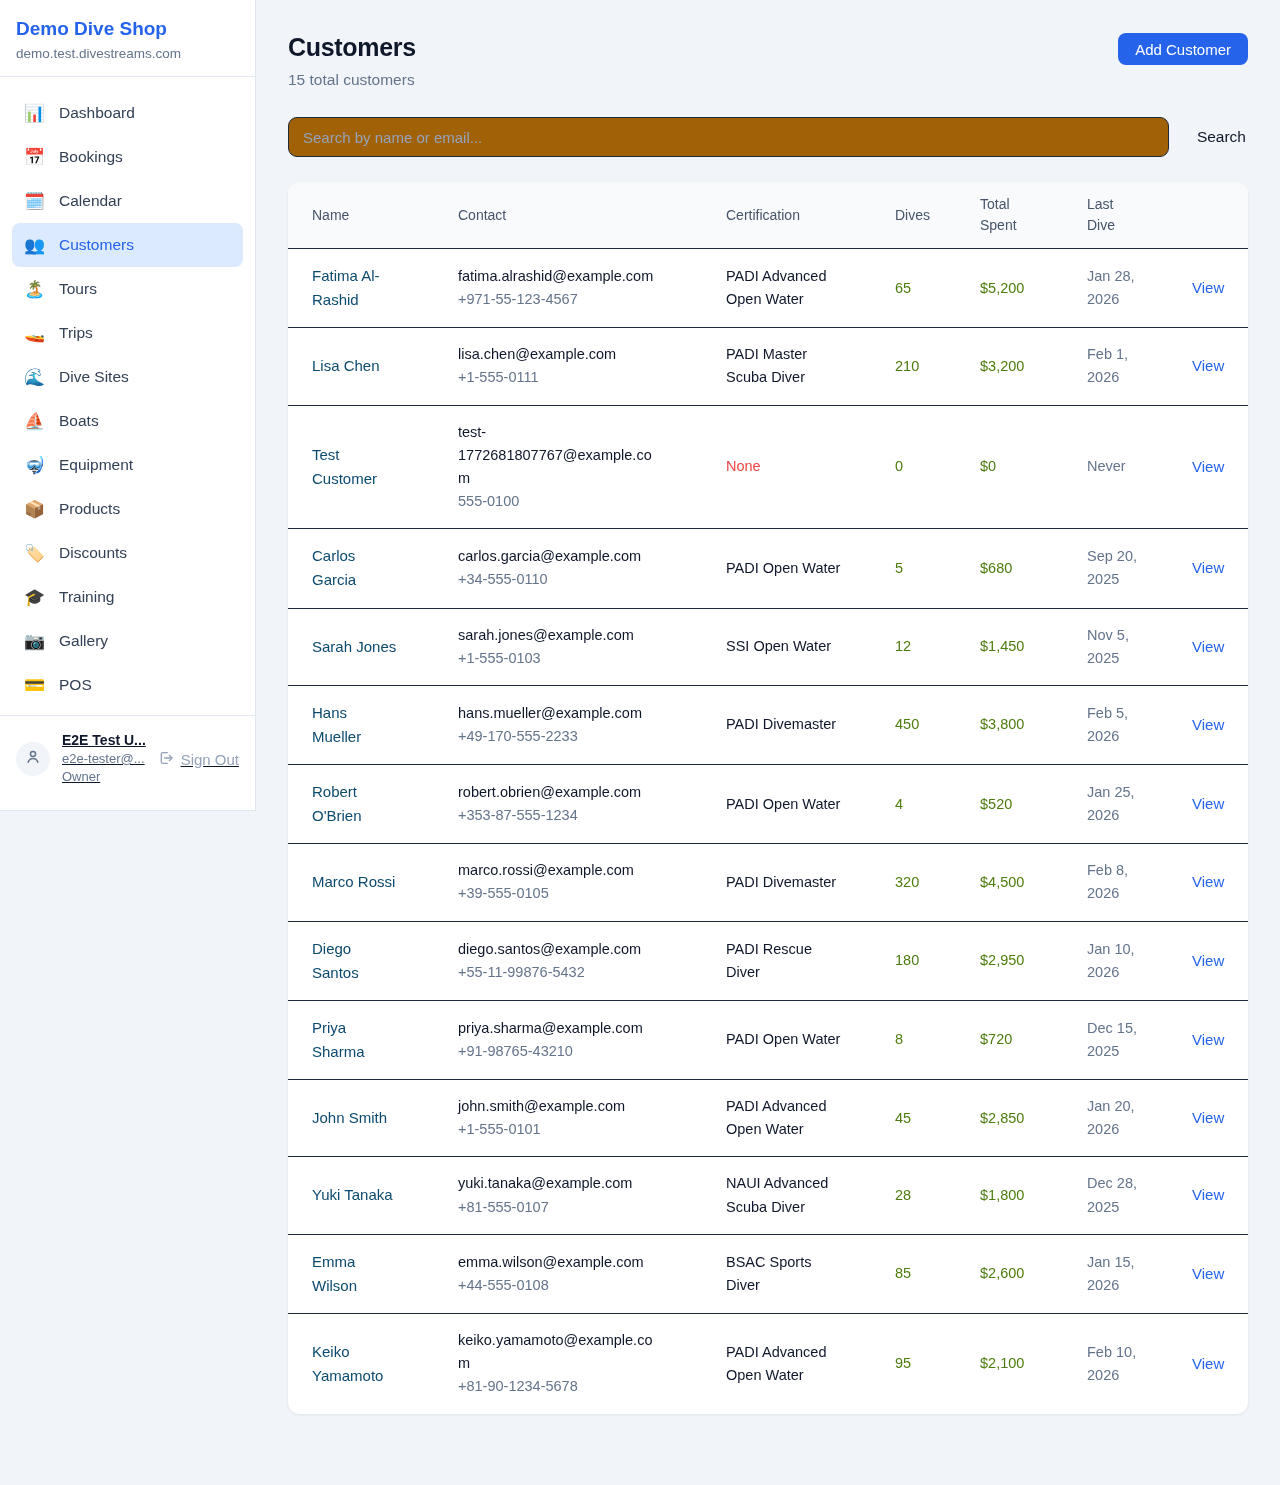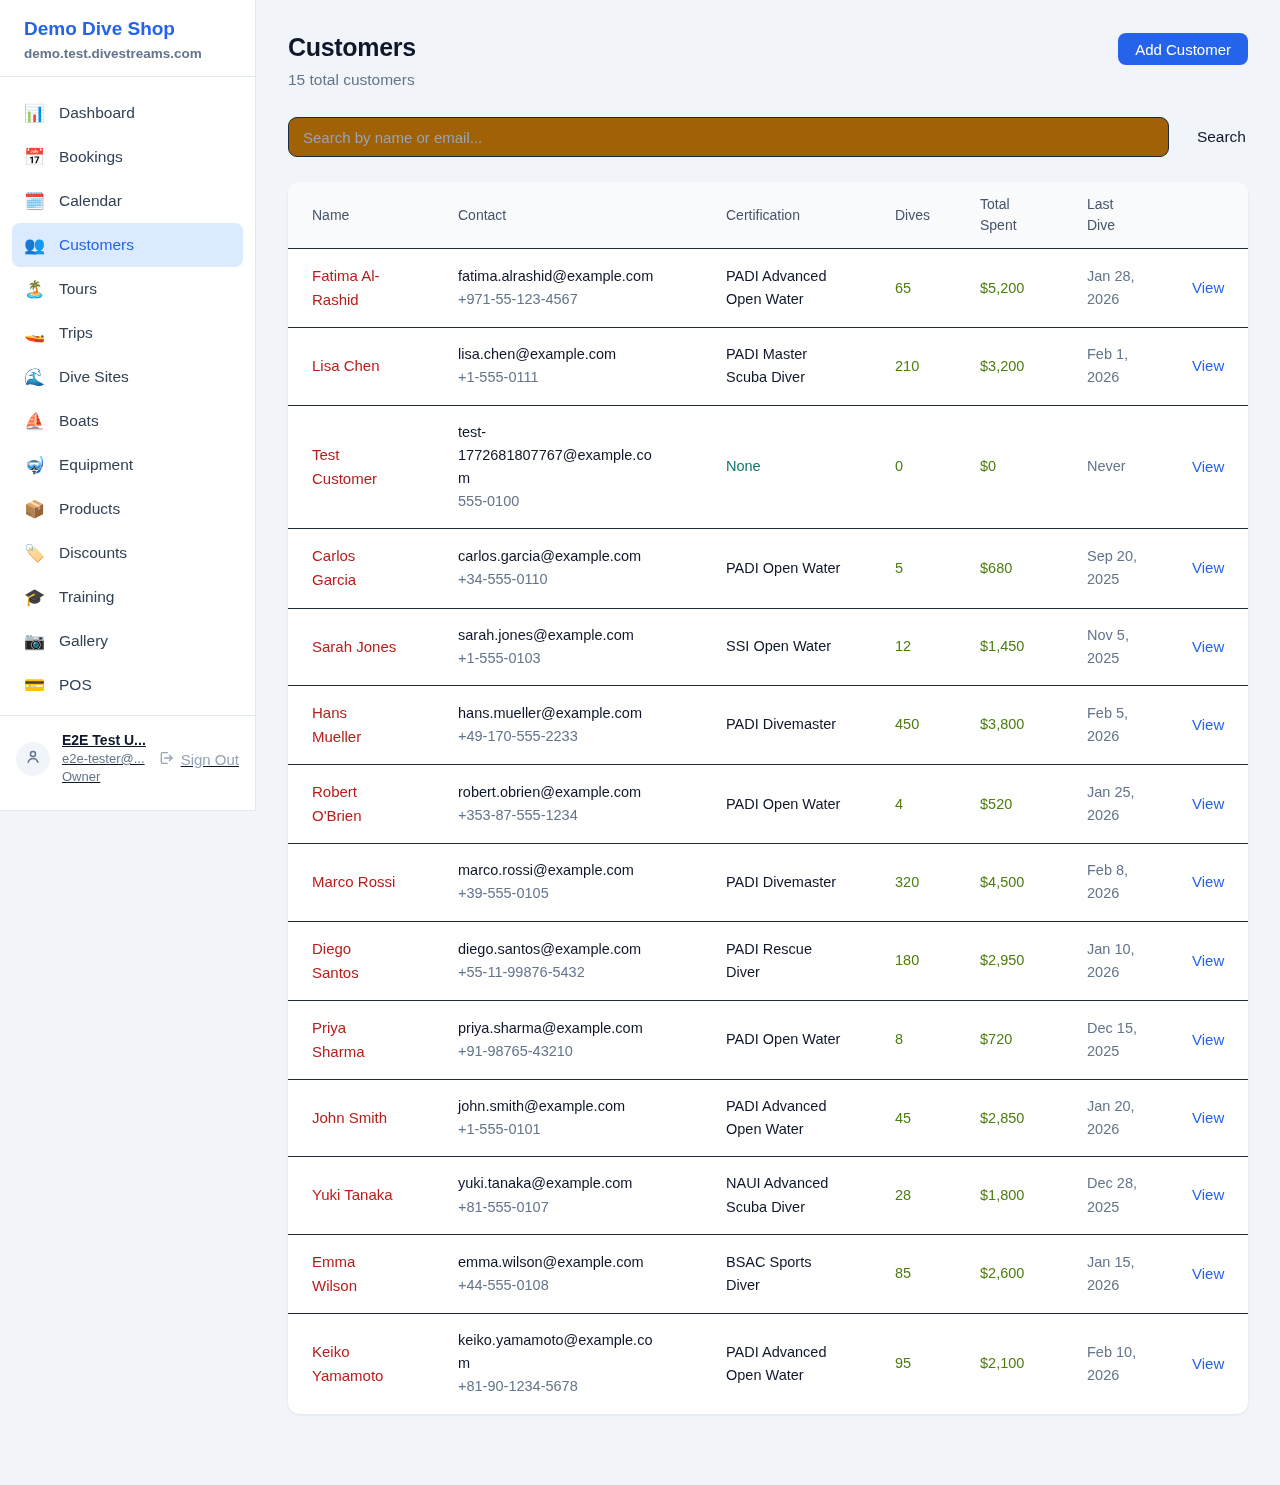--- a/index.html
+++ b/index.html
@@ -12,23 +12,23 @@
     display:flex; align-items:flex-start;
   }
 
   
   aside {
     width:256px; flex-shrink:0;
     background:#ffffff;
     border-right:1px solid #e2e8f0;
     border-bottom:1px solid #e2e8f0;
   }
-  .side-header { padding:18px 24px 15px; border-bottom:1px solid #e2e8f0; }
+  .side-header { padding:18px 16px 15px; border-bottom:1px solid #e2e8f0; }
   .shop-name { color:#2563eb; font-size:19px; font-weight:bold; margin:0 0 6px; }
-  .shop-domain { color:#64748b; font-size:13.5px;font-weight:bold; }
+  .shop-domain { color:#64748b; font-size:13.5px; }
 
   nav { padding:14px 12px 8px; }
   .nav-item {
     display:flex; align-items:center; gap:13px;
     padding:10px 12px; border-radius:8px; cursor:pointer;
     height:44px;
   }
   .nav-icon { width:22px; font-size:17px; text-align:center; flex-shrink:0; }
   .nav-label { font-size:15.5px; color:#334155; }
   .nav-item.active { background:#dbeafe; }
@@ -98,28 +98,28 @@
   .th-wrap { display:inline-block; max-width:46px; }
 
   tbody td {
     padding:15px 14px 15px 0;
     vertical-align:middle;
     font-size:14.5px; line-height:1.6;
   }
   tbody tr + tr td { border-top:1px solid #1e293b; }
 
   .name-link {
-    color:#b91c1c; font-weight:500; font-size:15px;
+    color:#0c4a6e; font-weight:500; font-size:15px;
     text-decoration:none; display:inline-block; max-width:86px;
     cursor:pointer;
   }
   .email { color:#0f172a; max-width:196px; overflow-wrap:break-word; }
   .phone { color:#64748b; max-width:196px; }
   .cert-text { display:inline-block; max-width:116px; color:#0f172a; }
-  .cert-text.muted { color:#0f766e; }
+  .cert-text.muted { color:#ef4444; }
   .dives-cell, .spent-cell { color:#4d7c0f; }
   .last-text { display:inline-block; max-width:62px; color:#64748b; }
   .view-td { padding-left:12px; }
   .view-link { color:#2563eb; font-size:15px; text-decoration:none; cursor:pointer; }
 </style>
 </head>
 <body>
 
 <aside>
   <div class="side-header">

